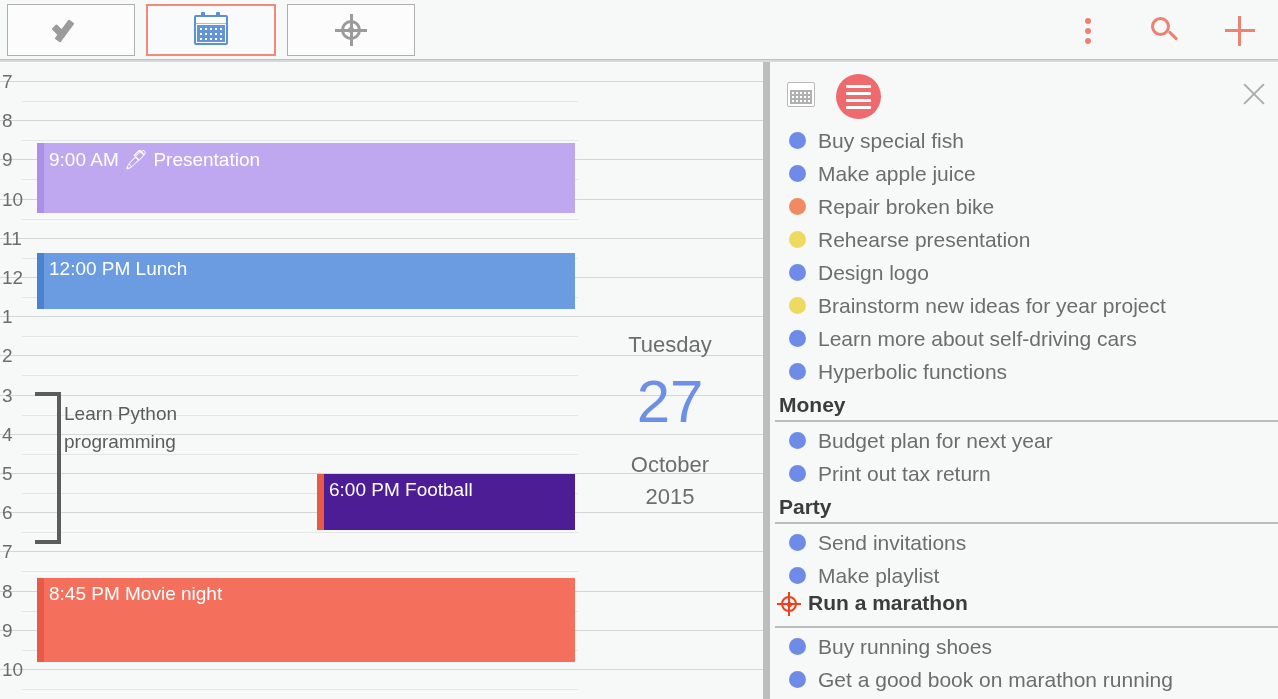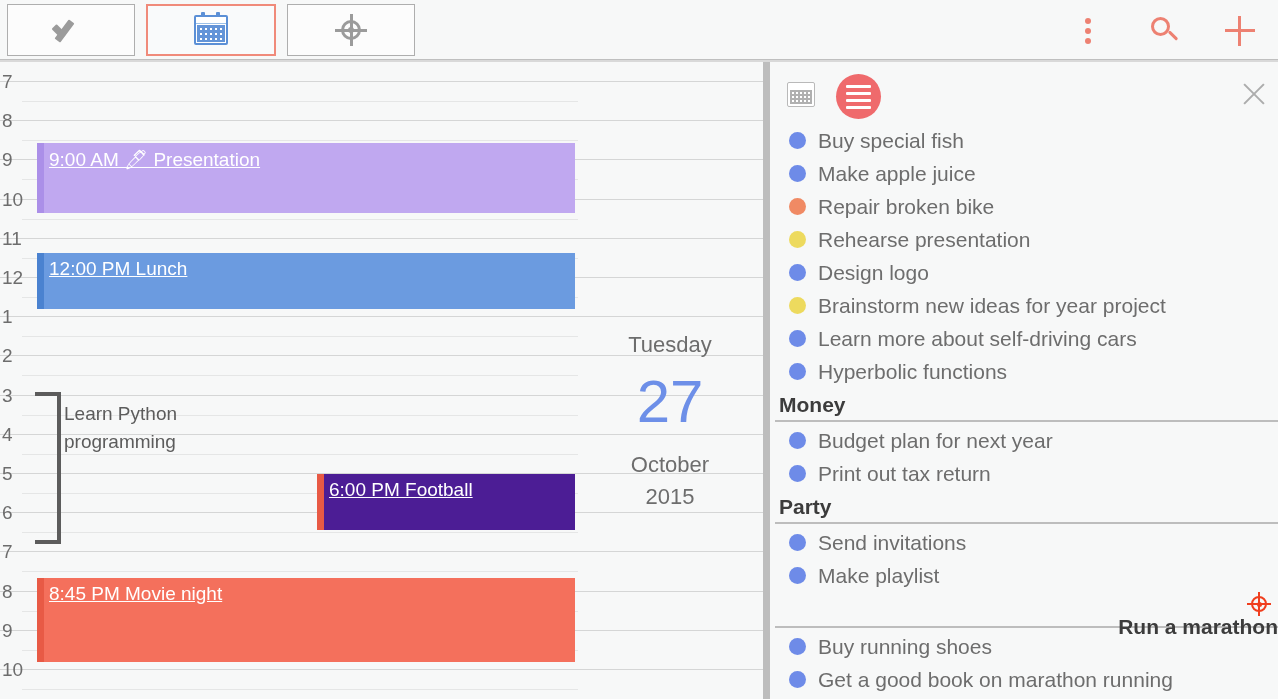--- a/index.html
+++ b/index.html
@@ -62,21 +62,21 @@
   
   .cal{position:absolute;left:0;top:62px;width:763px;height:637px;background:#F7F8F8;overflow:hidden;}
   .gridlines{position:absolute;left:0;top:0;width:763px;height:637px;}
   .gl{position:absolute;height:1px;background:#DDDEDE;}
   .gl.hour{left:0;width:763px;background:#D5D6D6;}
   .gl.half{left:22px;width:556px;background:#E5E6E6;}
   .hourlabel{position:absolute;left:2px;width:30px;text-align:left;color:#6D6D6D;
      font-size:19px;line-height:19px;}
 
   .event{position:absolute;box-sizing:border-box;color:#fff;font-size:19px;
-     padding:5px 0 16px 12px;overflow:hidden;cursor:pointer;text-decoration:underline;}
+     padding:5px 0 16px 12px;overflow:hidden;cursor:pointer;}
   .event .stripe{position:absolute;left:0;top:0;bottom:0;width:7px;}
 
   .bracket{position:absolute;pointer-events:none;}
   .bracket .v{position:absolute;right:0;top:0;bottom:0;width:4px;background:#5C5C5C;}
   .bracket .t,.bracket .b{position:absolute;right:0;width:26px;height:4px;background:#5C5C5C;}
   .bracket .t{top:0;} .bracket .b{bottom:0;}
   .brackettext{position:absolute;color:#5C5C5C;font-size:19px;line-height:28px;width:300px;}
 
   .datebox{position:absolute;left:590px;top:270px;width:160px;text-align:center;}
   .datebox .dow{color:#6D6D6D;font-size:22px;}
@@ -106,21 +106,21 @@
 
   .tasklist{position:relative;}
   .task{display:flex;align-items:center;height:33px;padding-left:14px;cursor:pointer;}
   .task .bullet{width:17px;height:17px;border-radius:50%;flex:0 0 17px;}
   .task .txt{margin-left:12px;color:#6D6D6D;font-size:21px;line-height:21px;white-space:nowrap;}
 
   .section{padding-left:4px;height:32px;display:flex;align-items:center;cursor:pointer;}
   .section .stitle{color:#3C3C3C;font-size:21px;font-weight:bold;line-height:21px;}
   .divider{height:2px;background:#BDBDBD;margin:0 0 2px 0;}
 
-  .goal{padding-left:2px;height:34px;display:flex;align-items:flex-end;cursor:pointer;flex-direction:column;}
+  .goal{padding-left:2px;height:34px;display:flex;align-items:flex-start;cursor:pointer;}
   .goal .gico{width:24px;height:24px;position:relative;flex:0 0 24px;margin-right:7px;}
   .goal .gico .ring{position:absolute;left:4px;top:4px;width:16px;height:16px;border:2px solid #F03E1E;border-radius:50%;box-sizing:border-box;}
   .goal .gico .dot{position:absolute;left:10px;top:10px;width:5px;height:5px;background:#F03E1E;border-radius:50%;}
   .goal .gico .h{position:absolute;left:0;top:11px;width:24px;height:2px;background:#F03E1E;}
   .goal .gico .v{position:absolute;left:11px;top:0;width:2px;height:24px;background:#F03E1E;}
   .goal .gtitle{color:#3C3C3C;font-size:21px;font-weight:bold;line-height:21px;}
 </style>
 </head>
 <body>
 

